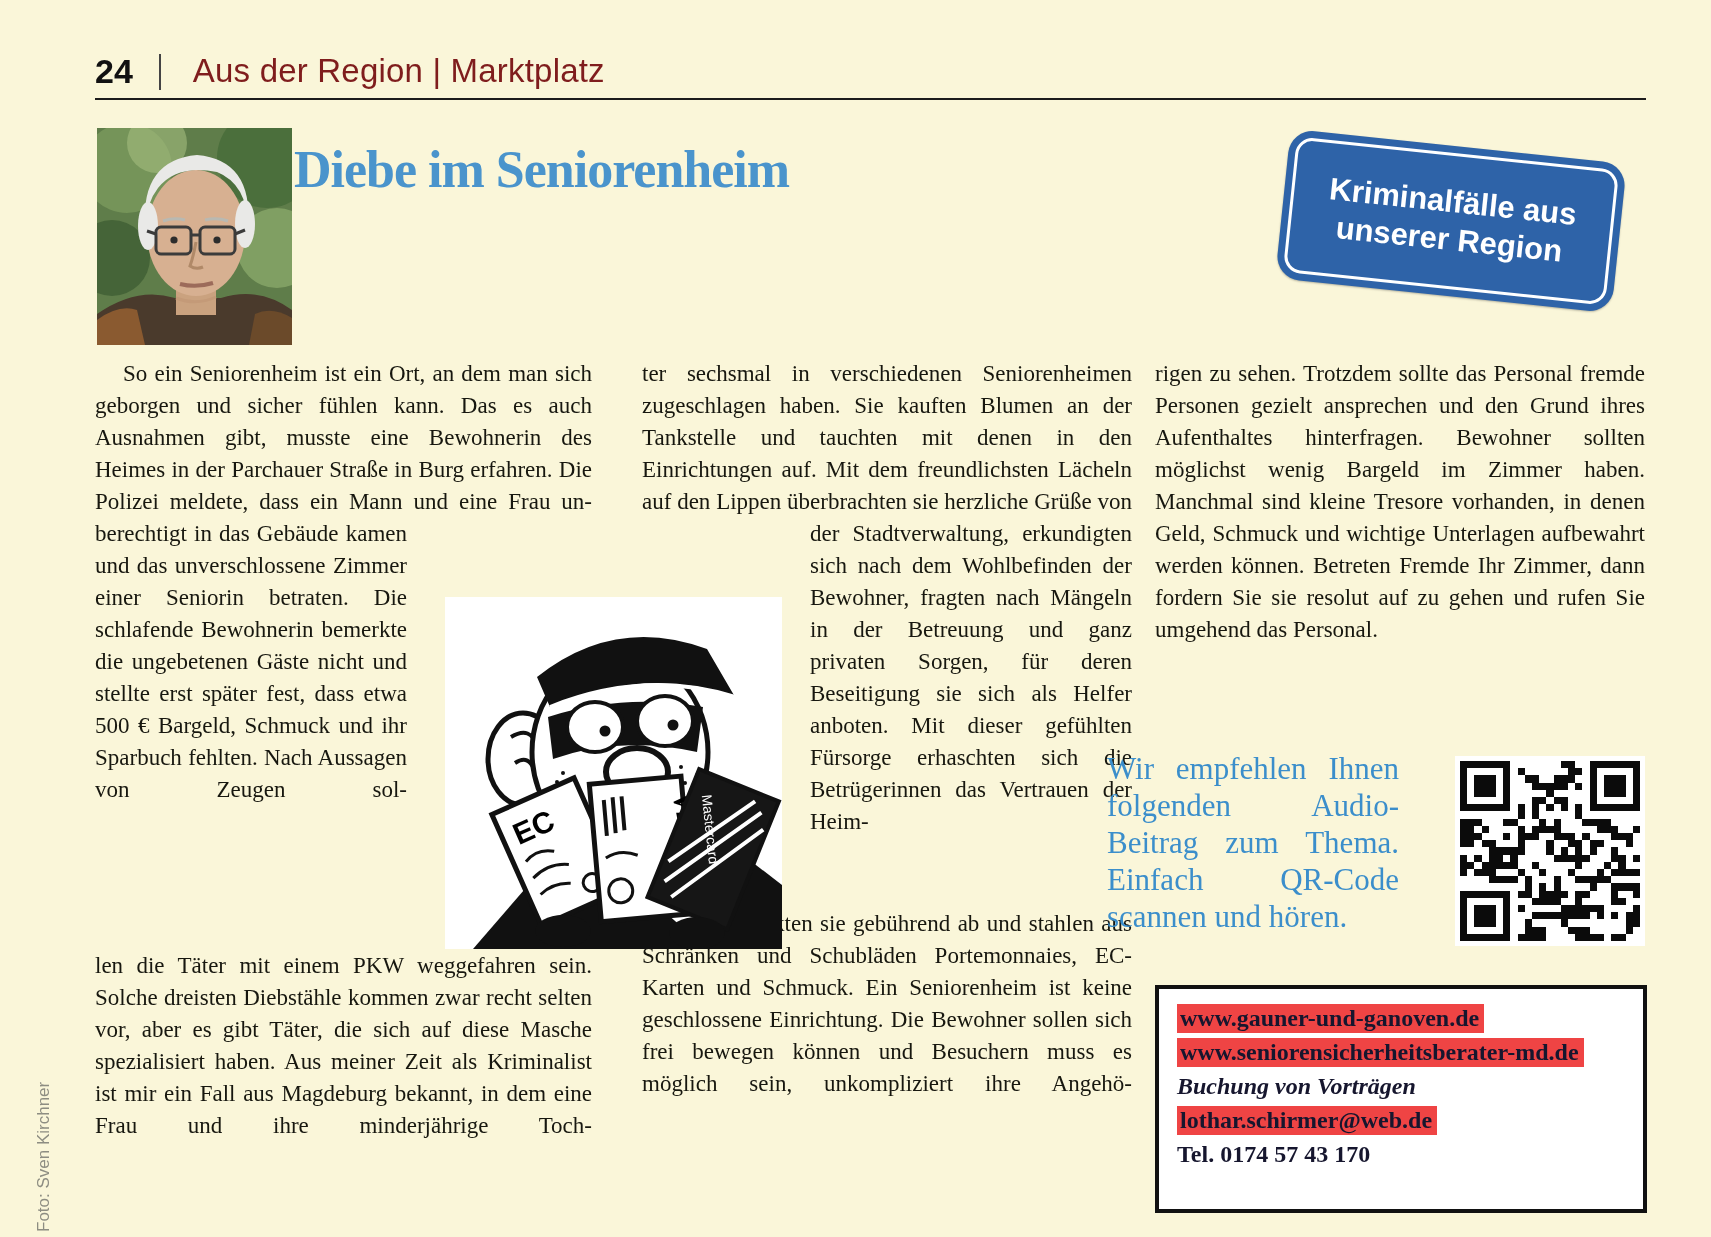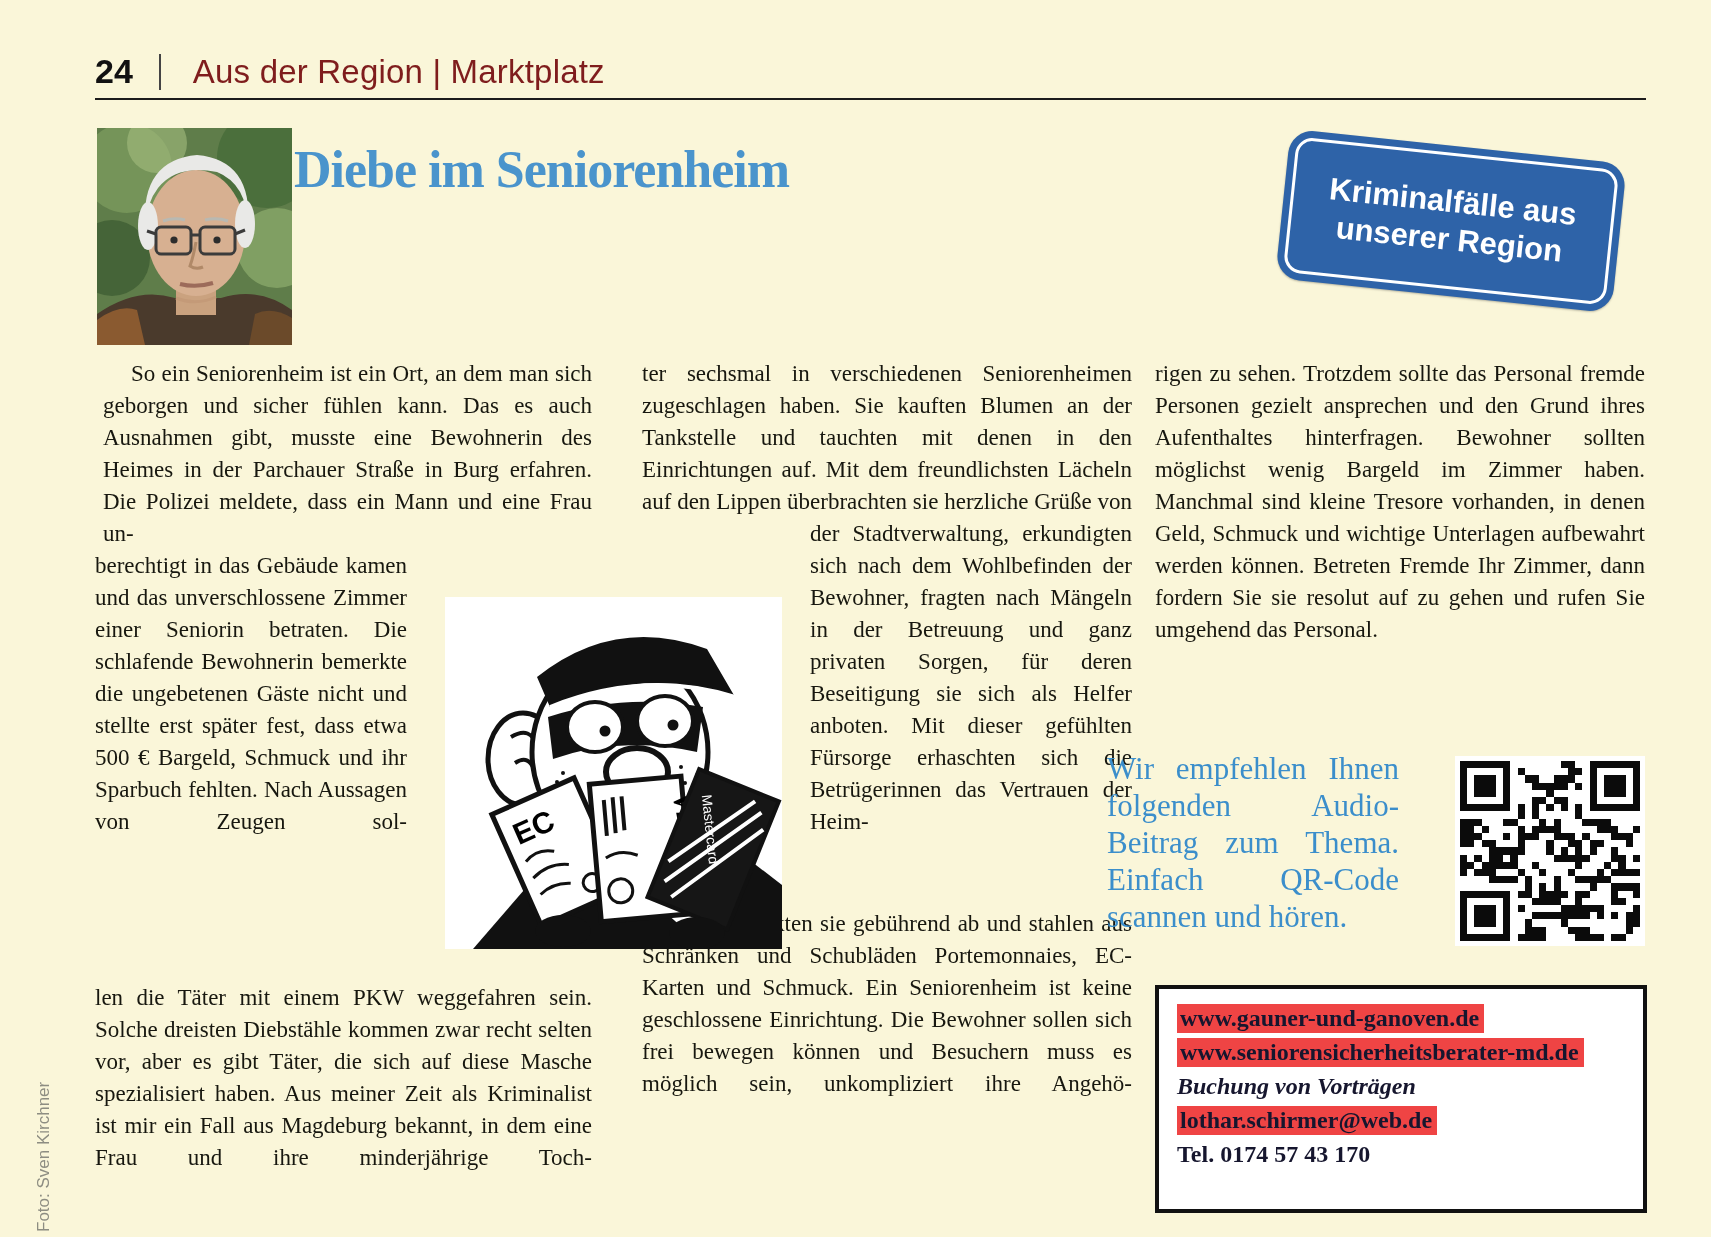--- a/index.html
+++ b/index.html
@@ -3,21 +3,21 @@
 <meta charset="utf-8">
 <style>
   * { margin:0; padding:0; box-sizing:border-box; }
   html,body { background:#ffffff; }
   #page {
     position:relative; width:1711px; height:1237px;
     background:#FAF6D9; overflow:hidden;
     font-family:"Liberation Serif", serif; color:#17170f;
   }
   
-  .pageheader { position:absolute; left:95px; top:52px; display:flex; align-items:center;
+  .pageheader { position:absolute; left:95px; top:52px; display:flex; align-items:flex-start;
     font-family:"Liberation Sans", sans-serif;gap:16px; }
   .pagenum { font-size:34px; font-weight:bold; color:#111; }
   .hdr-divider { display:inline-block; width:2px; height:36px; background:#444;
     margin:0 16px 0 10px; align-self:center; }
   .section-title { font-size:33px; color:#7f1d1d; letter-spacing:0.2px; }
   .header-rule { position:absolute; left:95px; top:98px; width:1551px; height:2px; background:#1c1c1c; }
 
   
   .portrait { position:absolute; left:97px; top:128px; width:195px; height:217px; }
   .article-title { position:absolute; left:294px; top:140px; font-size:52px; font-weight:bold;
@@ -34,21 +34,21 @@
     font-family:"Liberation Sans", sans-serif; font-weight:bold; color:#ffffff;
     font-size:31px; line-height:38px; text-align:center; }
 
   
   .col { position:absolute; top:358px; font-size:23px; line-height:32px;
     text-align:justify; color:#17170f; }
   .col1 { left:95px;  width:497px; }
   .col2 { left:642px; width:490px; }
   .col3 { left:1155px; width:490px; }
   .seg-cont { text-align-last:justify; }
-  .indent { text-indent:28px;margin-left:8px; }
+  .indent { text-indent:28px; }
   .narrow-left  { width:312px; min-height:432px; }
   .narrow-right { width:322px; margin-left:168px; min-height:390px; }
 
   .audio-note { position:absolute; left:1107px; top:750px; width:292px;
     font-size:31px; line-height:37px; font-weight:normal; color:#3B8ECB;
     text-align:justify; text-align-last:left; }
 
   
   .cartoon { position:absolute; left:445px; top:597px; width:337px; height:352px;
     background:#ffffff; }

